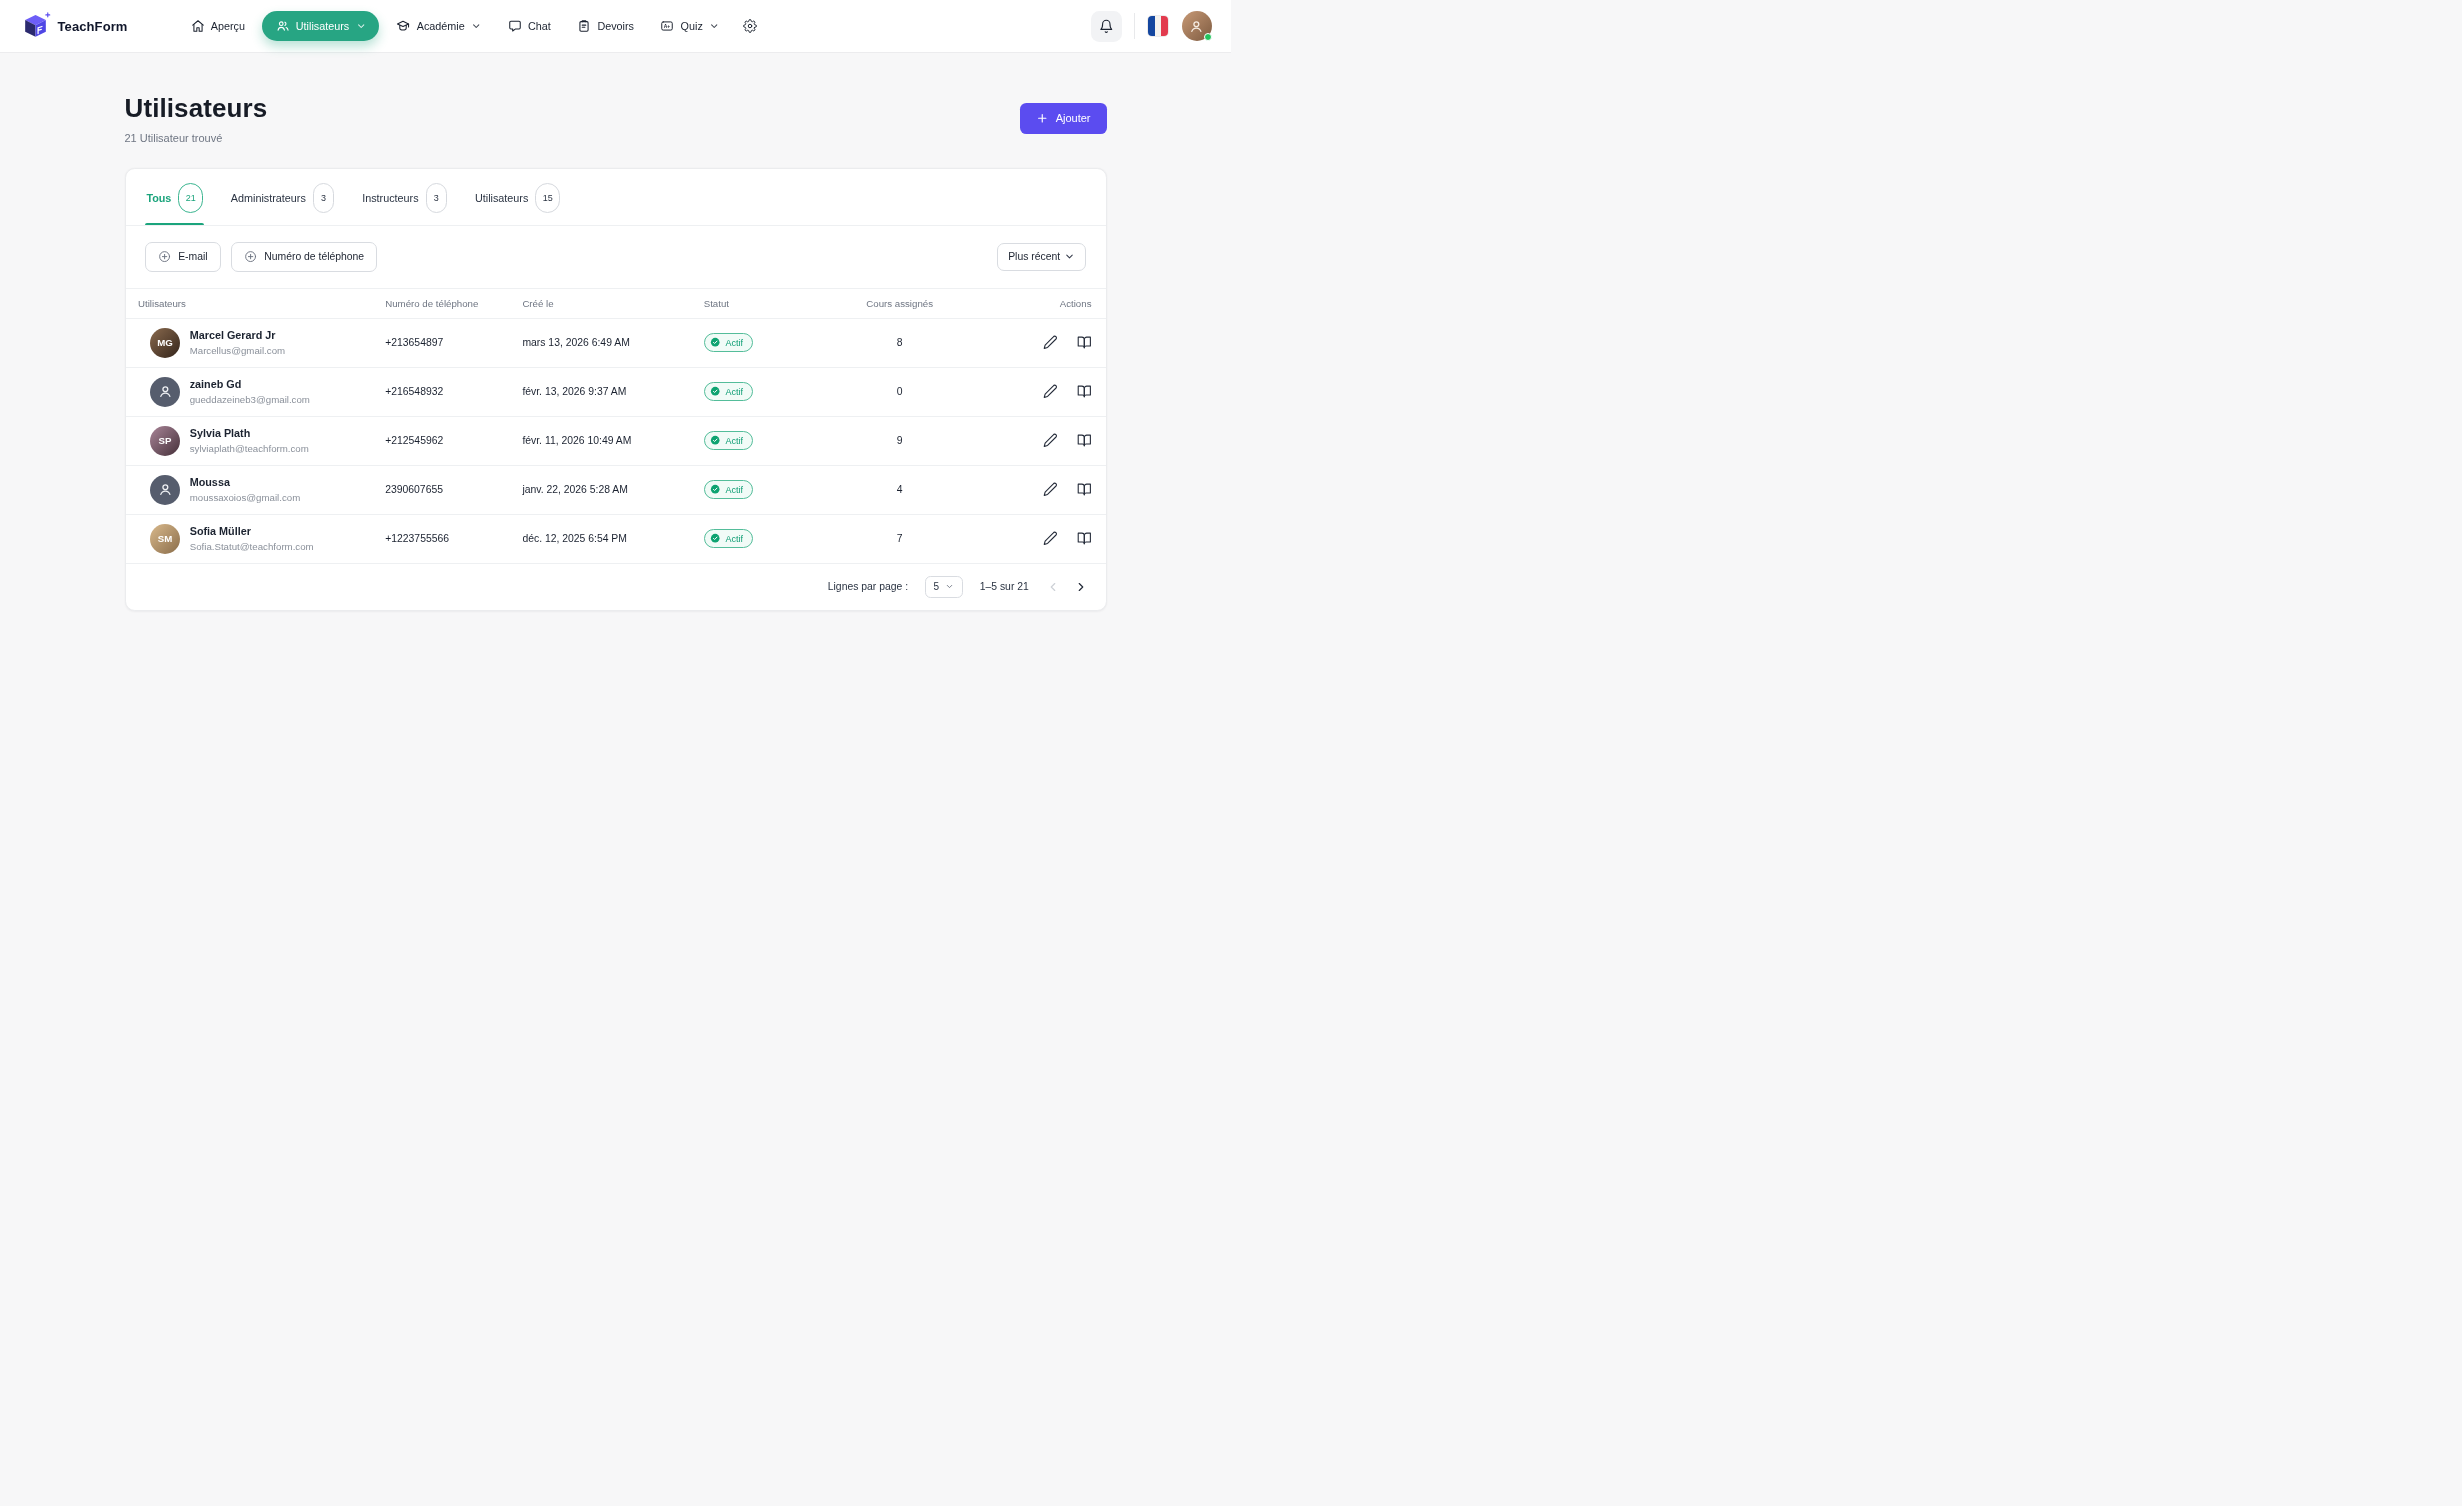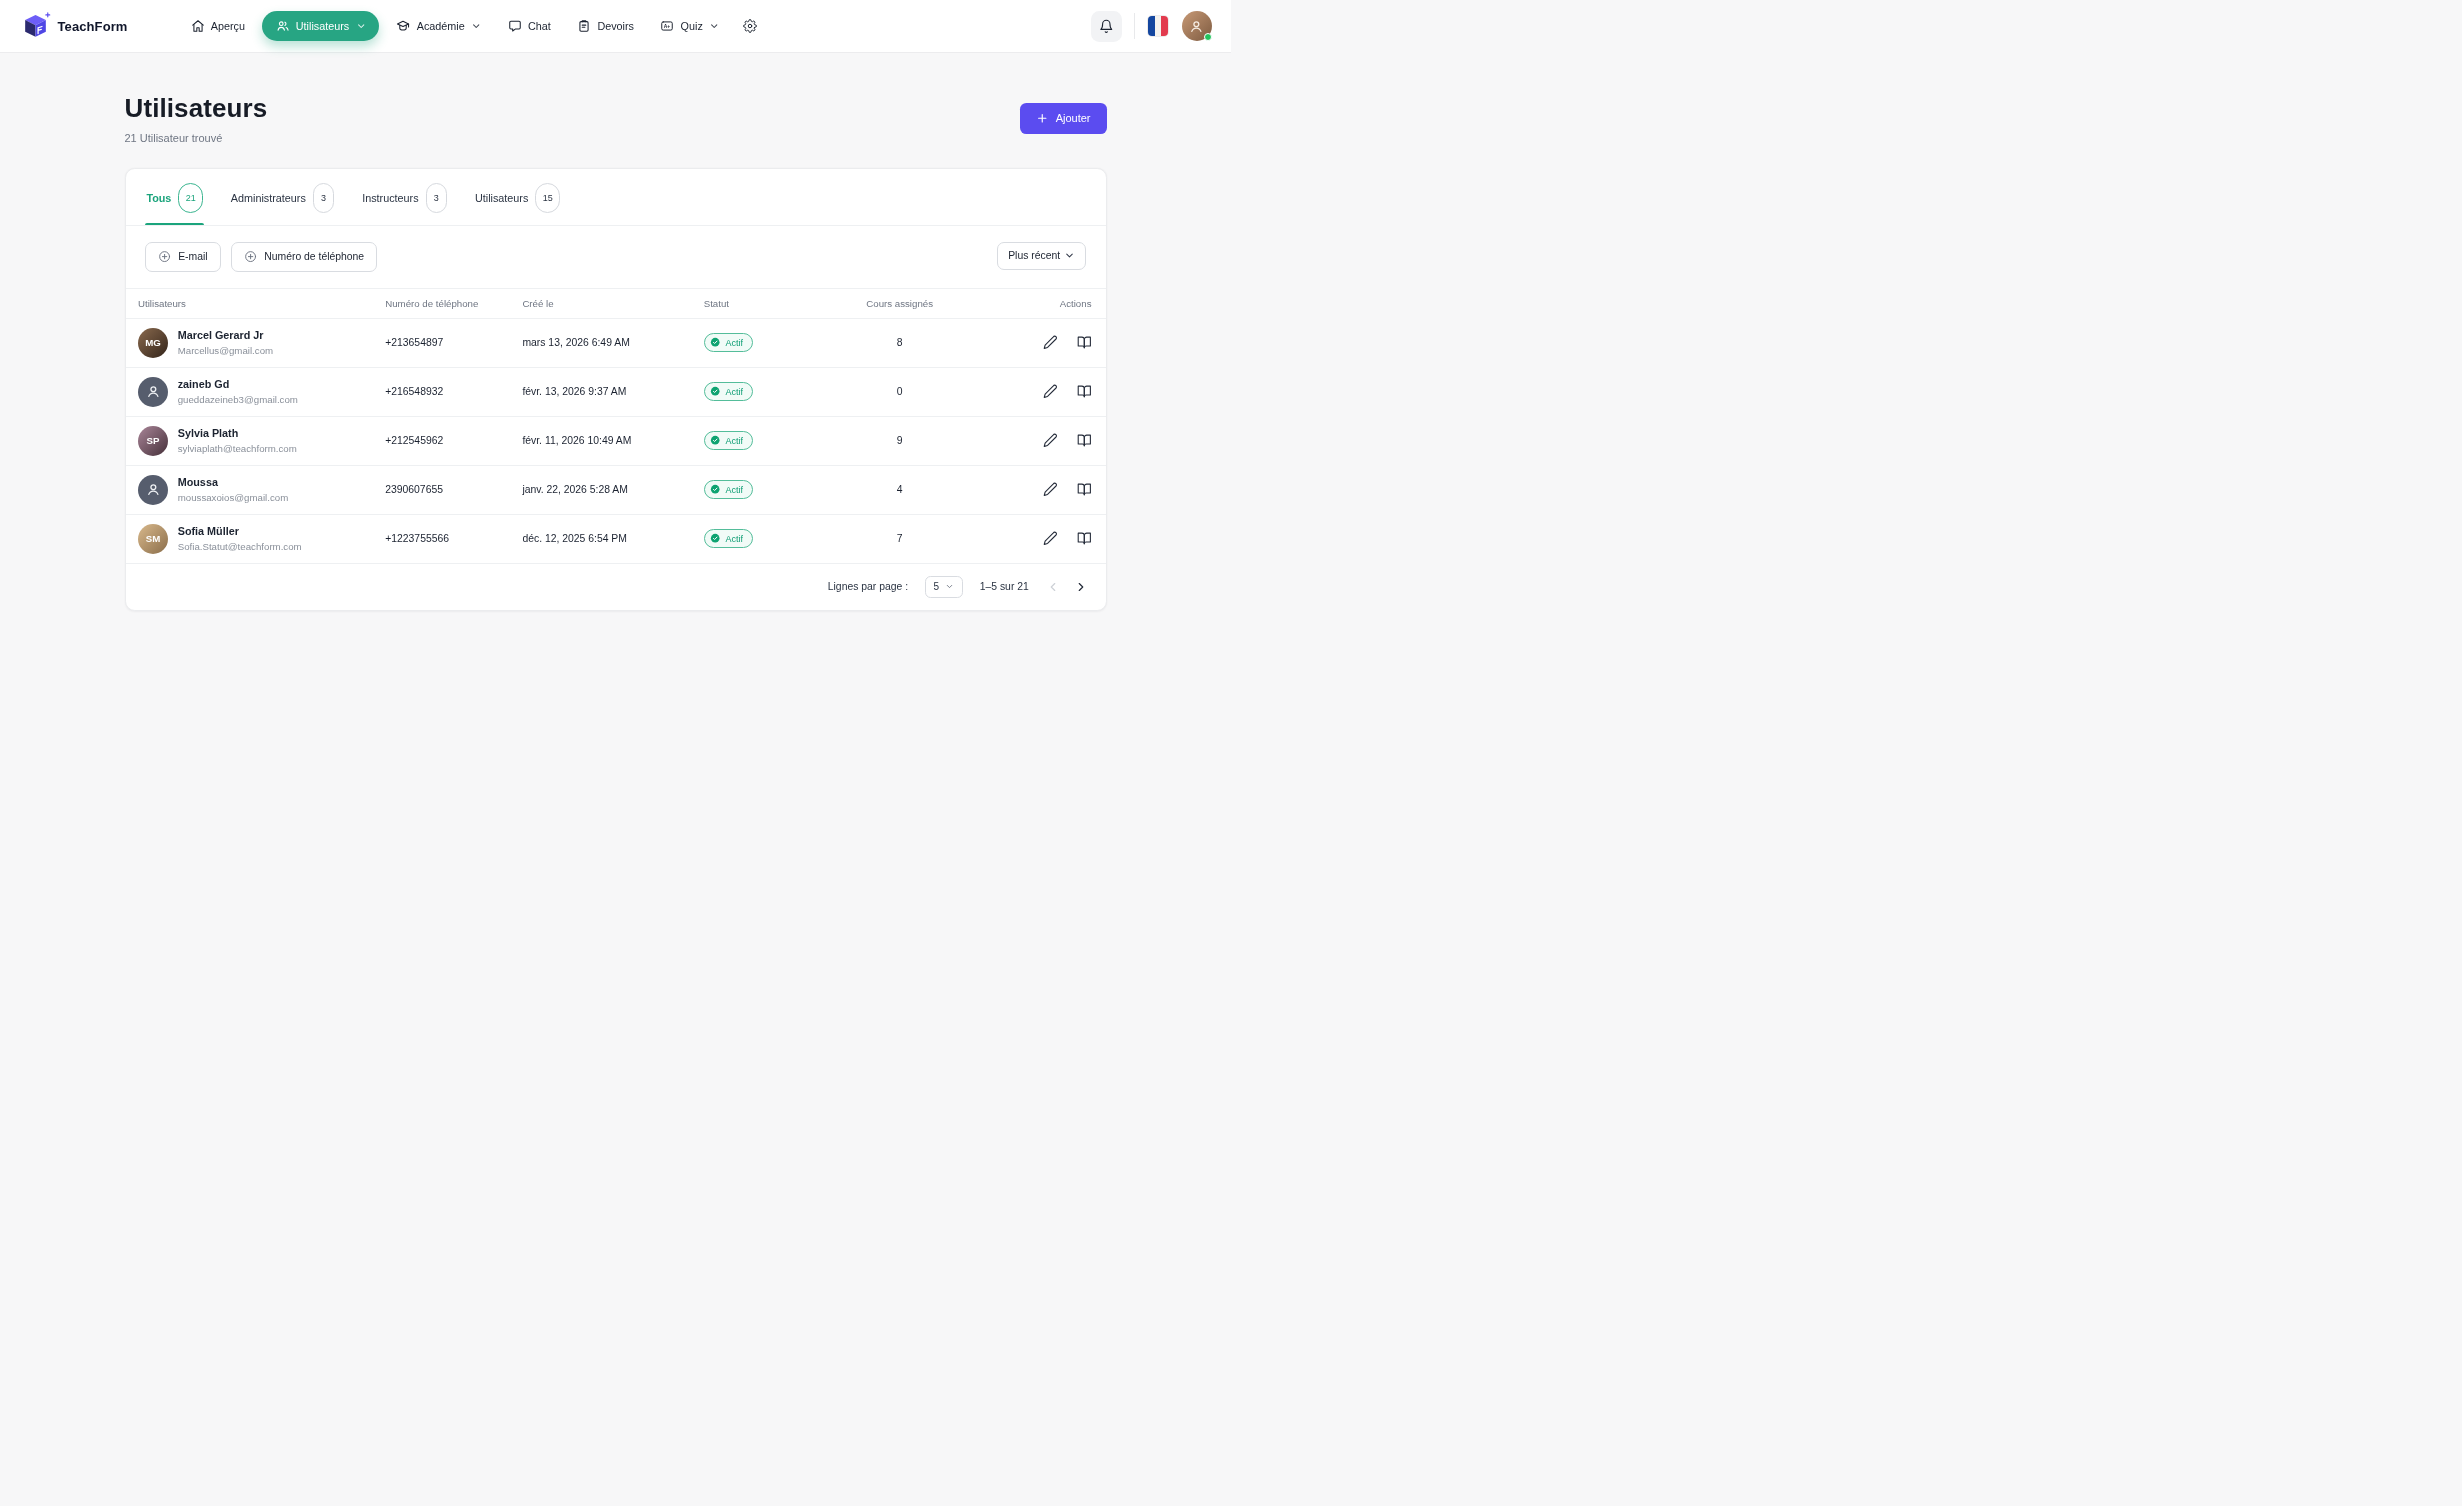--- a/index.html
+++ b/index.html
@@ -83,21 +83,21 @@
     display:inline-flex; align-items:center; justify-content:center;
     font-size:9px; color:#2a3342;
   }
   .tab.active { color:#1ba47c; font-weight:700; }
   .tab.active .count { border-color:#3cb691; color:#1ba47c; font-weight:400; }
   .tab.active::after {
     content:""; position:absolute; left:0; right:0; bottom:-0.7px; height:2.1px;
     background:#1ba47c; border-radius:2.1px 2.1px 0 0;
   }
 
-  .filters { display:flex; align-items:flex-start; gap:10.4px; padding:16px 19.5px; border-bottom:0.7px solid #eef0f2; }
+  .filters { display:flex; align-items:center; gap:10.4px; padding:16px 19.5px; border-bottom:0.7px solid #eef0f2; }
   .chip-btn {
     display:flex; align-items:center; gap:7px;
     border:0.7px solid #d9dce1; background:#fff; border-radius:7px;
     padding:7.7px 12px; font-size:10.4px; color:#1c2330; cursor:pointer; font-family:inherit;
   }
   .chip-btn svg { width:13.2px; height:13.2px; color:#6b7280; }
   .sort-btn { margin-left:auto; gap:4.2px; padding:7.7px 9.7px; }
   .sort-btn .chev { width:11px; height:11px; color:#313848; }
 
   
@@ -110,21 +110,21 @@
   th.center, td.center { text-align:center; }
   th.last, td.last { text-align:right; padding-right:14px; }
   tbody td { padding:9px 0; border-bottom:0.7px solid #eef0f2; font-size:10.4px; color:#20273
 
 4; vertical-align:middle; }
   tbody tr:last-child td { border-bottom:none; }
   .user-cell { display:flex; align-items:center; gap:9.7px; }
   .avatar {
     width:30px; height:30px; border-radius:50%; flex:0 0 auto;
     display:flex; align-items:center; justify-content:center;
-    color:#fff; font-size:9.7px; font-weight:700;
+    color:#fff; font-size:9.7px; font-weight:700;margin-left:12px;
   }
   .avatar svg { width:16.7px; height:16.7px; }
   .av-photo-1 { background:linear-gradient(135deg,#8a6a4e,#33241a); }
   .av-photo-3 { background:linear-gradient(135deg,#a98598,#453039); }
   .av-photo-5 { background:linear-gradient(135deg,#d9b98c,#8a6d4a); }
   .av-icon { background:#565d6d; color:#eef0f3; }
   .user-name { font-size:10.8px; font-weight:600; color:#1c2330; }
   .user-email { margin-top:3.5px; font-size:9.7px; color:#8a909a; }
   .badge {
     display:inline-flex; align-items:center; gap:4.9px;

